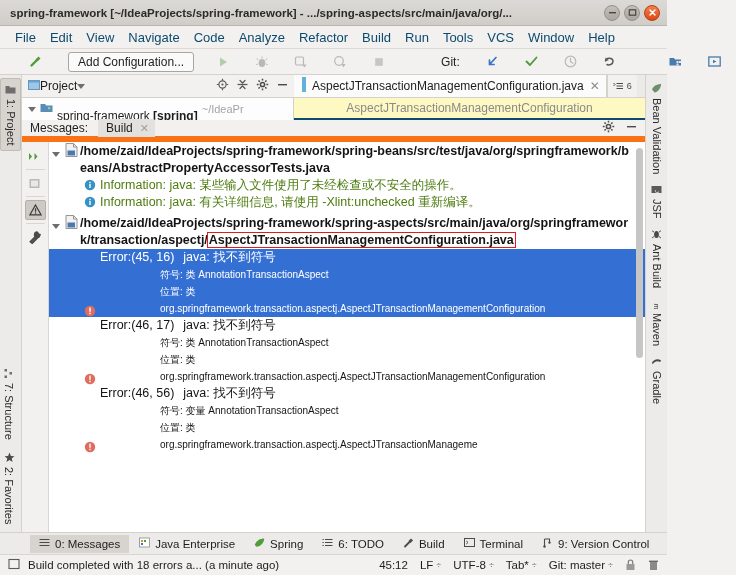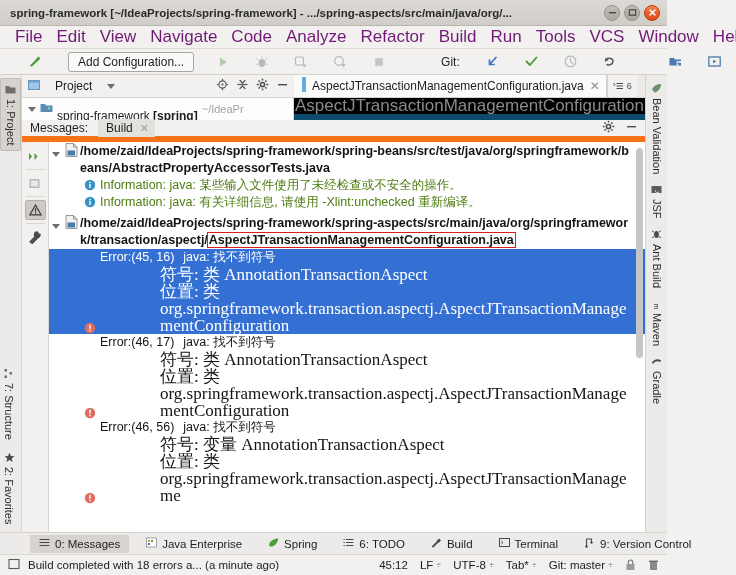--- a/index.html
+++ b/index.html
@@ -40,21 +40,21 @@
   .wbtn svg { display:block; }
 
   
   .menubar {
     height: 23px; flex: 0 0 23px;
     background: #f2f1f0;
     border-bottom: 1px solid #dedad4;
     display: flex; align-items: center; padding-left: 8px;
   }
   .menu-item {
-    padding: 2px 7px; font-size: 17px; color: #701a75; cursor: default;
+    padding: 2px 7px; font-size: 13px; color: #0c4a6e; cursor: default;
     white-space: nowrap;
   }
 
   
   .toolbar {
     height: 26px; flex: 0 0 26px;
     background: #f2f1f0;
     border-bottom: 1px solid #d5d1cb;
     display: flex; align-items: center; padding: 0 6px;
     gap: 19px;
@@ -114,21 +114,21 @@
     display: flex; align-items: center; gap: 4px; white-space: nowrap;
   }
 
   
   .center { flex: 1 1 auto; display: flex; flex-direction: column; min-width: 0; }
 
   
   .toptabs { height: 23px; flex: 0 0 23px; display: flex; background: #f2f1f0; }
   .proj-header {
     width: 272px; flex: 0 0 272px; display: flex; align-items: center;
-    padding-left: 6px; gap: 15px;
+    padding-left: 6px; gap: 0;
     border-bottom: 1px solid #d5d1cb;
   }
   .proj-title { font-size: 12px; color: #1d1d1d; }
   .proj-icons { margin-left: auto; display: flex; align-items: center; gap: 7px; padding-right: 5px; }
   .editor-tabs {
     flex: 1 1 auto; display: flex; align-items: stretch; overflow: hidden;
     border-bottom: 1px solid #d5d1cb; background: #eceae7;
   }
   .etab {
     display: flex; align-items: center; gap: 6px;
@@ -153,22 +153,22 @@
     overflow: hidden; white-space: nowrap;
     border-right: 1px solid #d5d1cb;
   }
   .tri { width: 0; height: 0; border-left: 4.5px solid #6e6e6e; border-top: 3.5px solid transparent; border-bottom: 3.5px solid transparent; }
   .tri.down { border-left: 4px solid transparent; border-right: 4px solid transparent; border-top: 5px solid #6e6e6e; border-bottom: none; }
   .proj-name { font-weight: normal; color: #1d1d1d; margin-top: 13px; }
   .proj-name b { font-weight: bold; }
   .proj-path { color: #a3a3a3; font-size: 11px; overflow: hidden; }
   .editor-breadcrumb {
     flex: 1 1 auto; display: flex; align-items: center; justify-content: center;
-    background: #000000; color: #8a8a8a; font-size: 17px;
-    border-bottom: 6px solid #0c4a6e; overflow: hidden; white-space: nowrap;
+    background: #fef9c3; color: #8a8a8a; font-size: 12px;
+    border-bottom: 2px solid #0c4a6e; overflow: hidden; white-space: nowrap;
   }
 
   
   .msgwin { flex: 1 1 auto; display: flex; flex-direction: column; min-height: 0; background: #fff; }
   .msg-header {
     height: 22px; flex: 0 0 22px; display: flex; align-items: center;
     background: #f2f1f0; border-bottom: 6px solid #f97316; padding-left: 8px;
   }
   .msg-label { font-size: 12px; color: #1d1d1d; margin-right: 10px; }
   .msg-tab {
@@ -214,33 +214,33 @@
   .leaf-icon { width: 20px; flex: 0 0 20px; display: flex; justify-content: center; padding-top: 2px; }
   .leaf-text { font-size: 12.5px; line-height: 17px; color: #141414; }
   .info-text { color: #4d7c0f; }
 
   .errblock { display: flex; align-items: flex-end; padding-left: 31px; }
   .errblock.selected { background: #3470d4; }
   .errblock.selected .err-label, .errblock.selected .err-detail { color: #ffffff; }
   .err-wrap { display: flex; flex-direction: column; padding-right: 8px; min-width: 0; }
   .err-line1 { display: flex; gap: 9px; }
   .err-label { font-size: 12.5px; line-height: 17px; color: #141414; white-space: nowrap; }
-  .err-detail { font-size: 17px; line-height: 17px; color: #141414; padding-left: 60px; word-break: break-all; font-family: Liberation Serif, serif; }
+  .err-detail { font-size: 10px; line-height: 17px; color: #141414; padding-left: 60px; word-break: break-all; }
 
   .vscroll {
     position: absolute; right: 1px; top: 2px; width: 9px; bottom: 2px;
     background: transparent;
   }
   .vthumb { position: absolute; left: 1px; width: 7px; background: #c6c6c6; border-radius: 4px; }
 
   
   .bottombar {
     height: 22px; flex: 0 0 22px; background: #ecebe9;
     border-top: 1px solid #d5d1cb;
-    display: flex; align-items: center; padding-left: 30px; gap: 8px;
+    display: flex; align-items: center; padding-left: 30px; gap: 1px;
   }
   .btab {
     display: flex; align-items: center; gap: 5px;
     font-size: 11.5px; color: #1d1d1d; padding: 3px 9px; cursor: pointer;
     white-space: nowrap;
   }
   .btab.active { background: #d7d4cf; }
 
   
   .statusbar {

